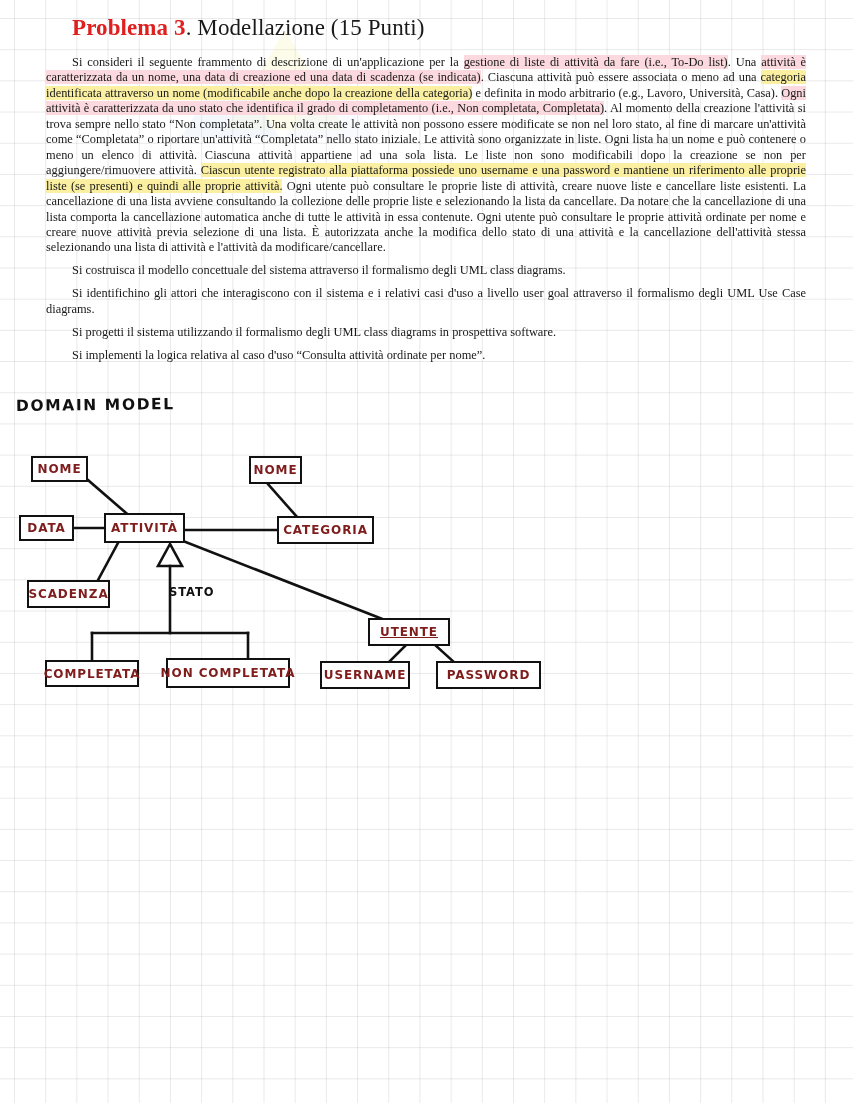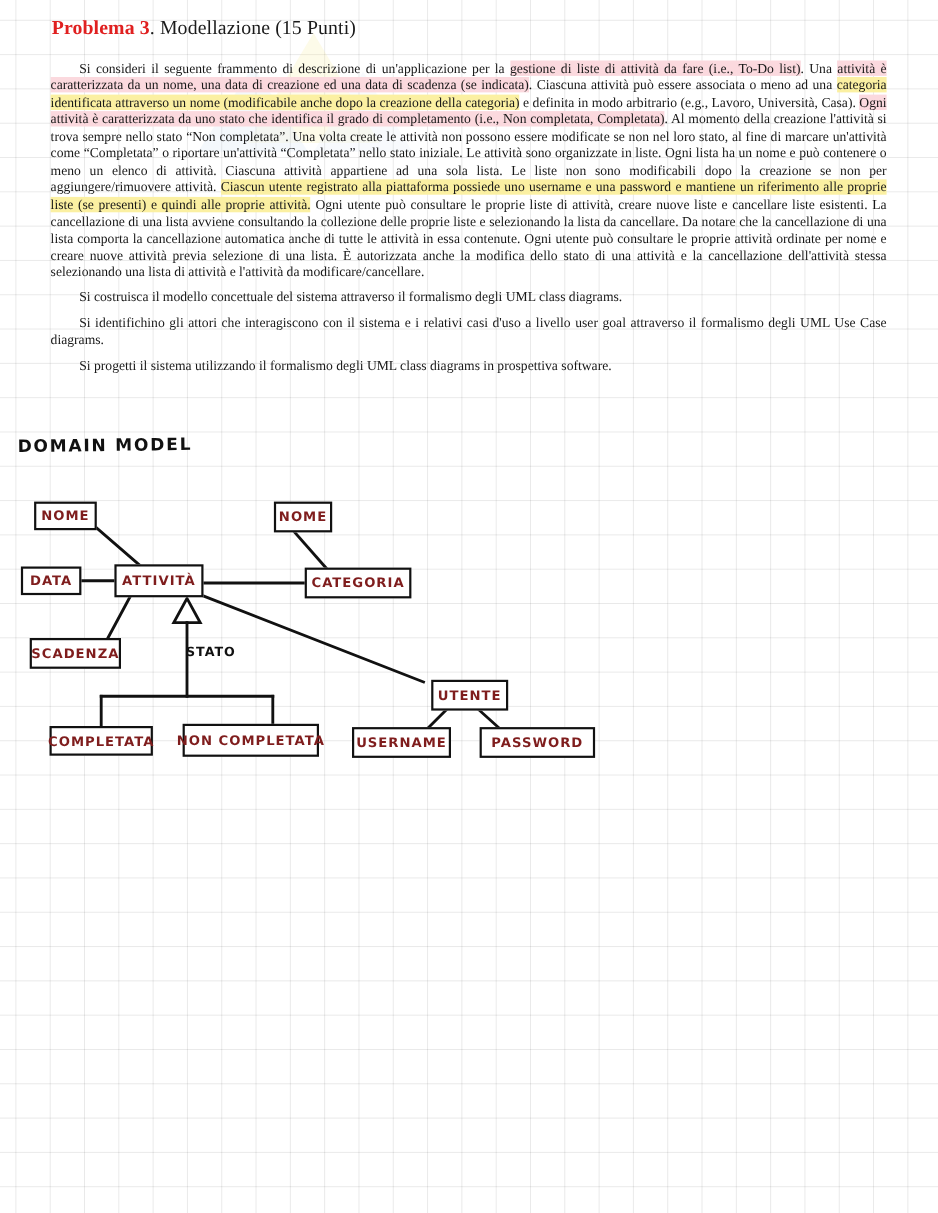--- a/index.html
+++ b/index.html
@@ -33,23 +33,24 @@
     opacity: 0.30;
   }
   .content {
     position: relative;
     z-index: 3;
   }
   .title {
     position: absolute;
     left: 47px;
     top: 15px;
-    font-size: 18px;
+    font-size: 23px;
     letter-spacing: 0.1px;
     white-space: nowrap;
+    padding-left: 25px;
   }
   .title .red {
     color: #e02020;
     font-weight: bold;
   }
   .title .blk {
     color: #1a1a1a;
   }
   .body-text {
     position: absolute;
@@ -158,20 +159,21 @@
       <div class="para-gap"></div>
       <p class="indent">Si costruisca il modello concettuale del sistema attraverso il formalismo degli UML class diagrams.</p>
 
       <div class="para-gap"></div>
       <p class="indent">Si identifichino gli attori che interagiscono con il sistema e i relativi casi d'uso a livello user goal attraverso il formalismo degli UML Use Case diagrams.</p>
 
       <div class="para-gap"></div>
       <p class="indent">Si progetti il sistema utilizzando il formalismo degli UML class diagrams in prospettiva software.</p>
 
       <div class="para-gap"></div>
+      <p class="indent">Si implementi la logica relativa al caso d'uso “Consulta attività ordinate per nome”.</p>
     </div>
 
     <div class="diagram">
 
       <div class="dm-title">DOMAIN  MODEL</div>
 
       <svg class="links">
 
         <line x1="88" y1="100" x2="133" y2="139"></line>
 
@@ -216,21 +218,21 @@
       </div>
 
       <div class="node" style="left:249px; top:76px; width:53px; height:28px;">
         <span>NOME</span>
       </div>
 
       <div class="node" style="left:277px; top:136px; width:97px; height:28px;">
         <span>CATEGORIA</span>
       </div>
 
-      <div class="node" style="left:392px; top:238px; width:70px; height:28px;">
+      <div class="node" style="left:368px; top:238px; width:82px; height:28px;text-decoration:underline;">
         <span>UTENTE</span>
       </div>
 
       <div class="node" style="left:320px; top:281px; width:90px; height:28px;">
         <span>USERNAME</span>
       </div>
 
       <div class="node" style="left:436px; top:281px; width:105px; height:28px;">
         <span>PASSWORD</span>
       </div>

